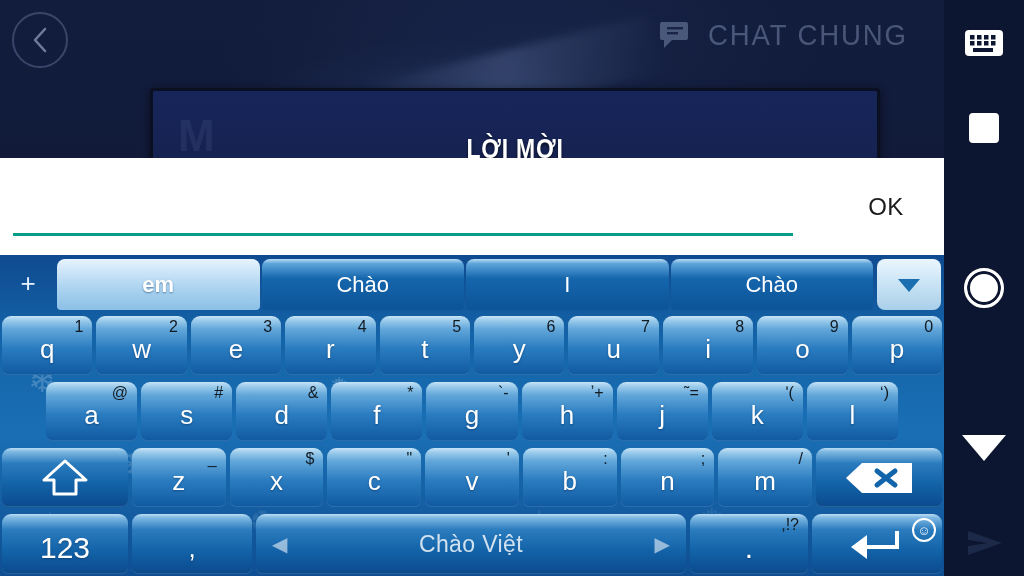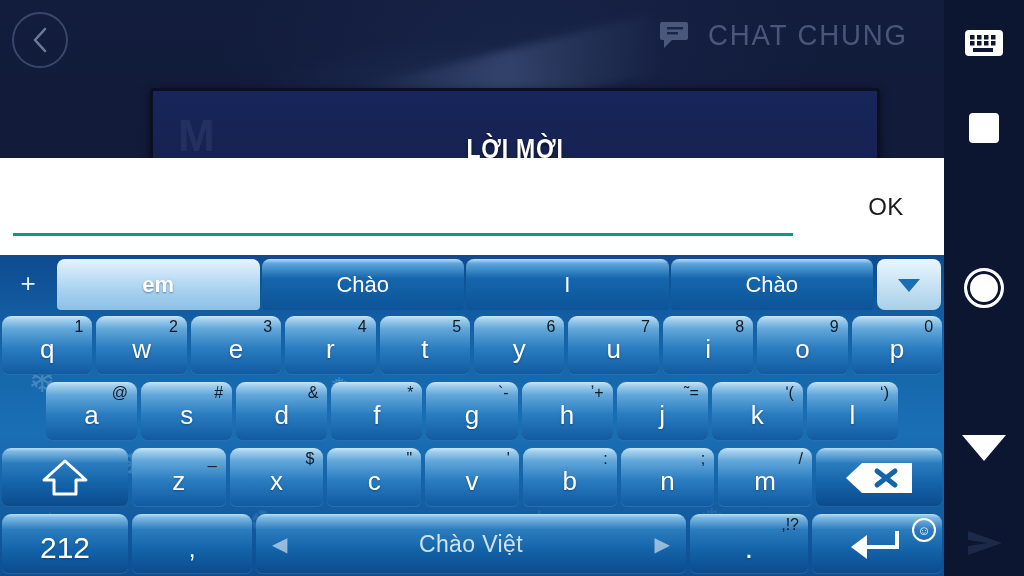--- a/index.html
+++ b/index.html
@@ -451,21 +451,21 @@
       <div class="key dark wide-back">
         <svg width="70" height="34" viewBox="0 0 70 34">
           <polygon points="2,17 18,2 68,2 68,32 18,32" fill="#ffffff"></polygon>
           <path d="M33 10 L51 24 M51 10 L33 24" stroke="#1264ab" stroke-width="5" stroke-linecap="round"></path>
         </svg>
       </div>
     </div>
 
     <div class="krow r4">
       <div class="key dark k123">
-        <span class="main">212</span>
+        <span class="main">123</span>
       </div>
       <div class="key dark kcomma">
         <span class="main">,</span>
       </div>
       <div class="key dark kspace">
         <span class="space-arrow left">◀</span>
         <span class="space-label">Chào Việt</span>
         <span class="space-arrow right">▶</span>
       </div>
       <div class="key dark kdot">

